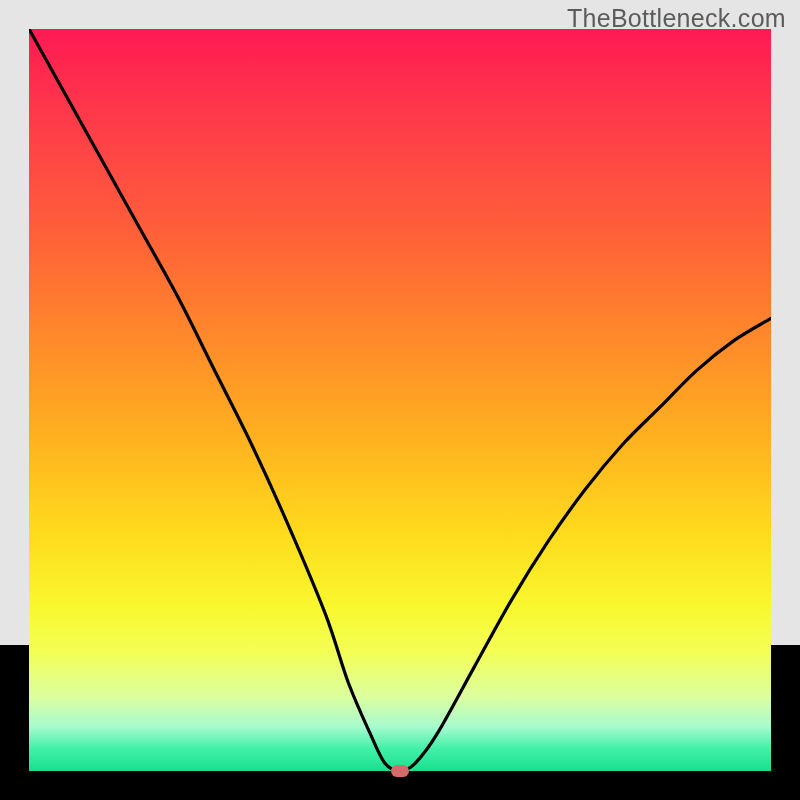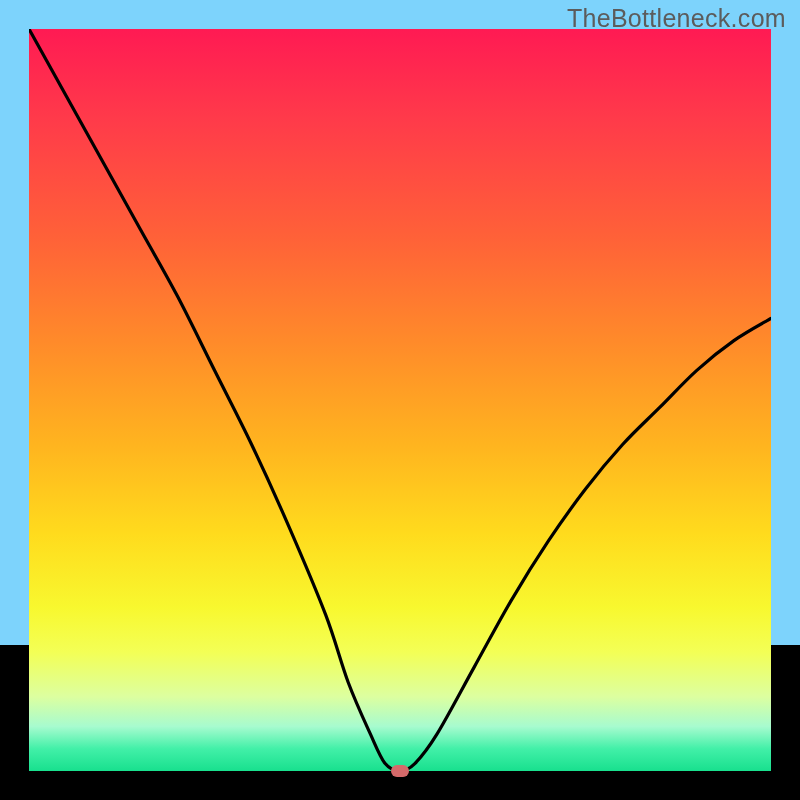--- a/index.html
+++ b/index.html
@@ -8,21 +8,21 @@
     width: 800px;
     height: 800px;
     background: #000;
     overflow: hidden;
     font-family: Arial, Helvetica, sans-serif;
   }
   .frame {
     position: relative;
     width: 800px;
     height: 645px;
-    background: #7dd3fc;
+    background: #e5e5e5;
   }
   .watermark {
     position: absolute;
     top: 4px;
     right: 14px;
     color: #5c5c5c;
     font-size: 25px;
     font-weight: 500;
     letter-spacing: 0.3px;
     z-index: 5;

